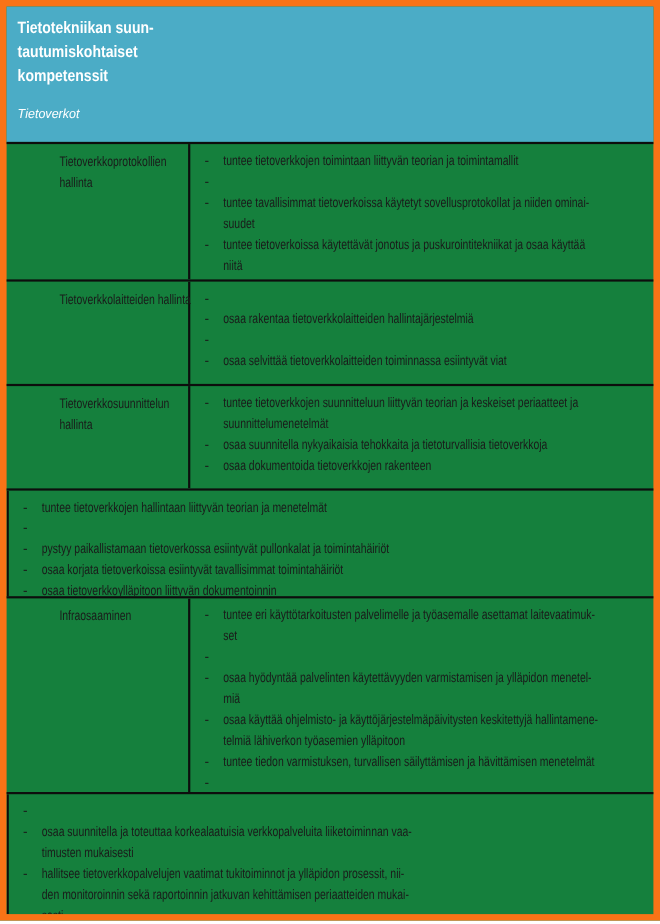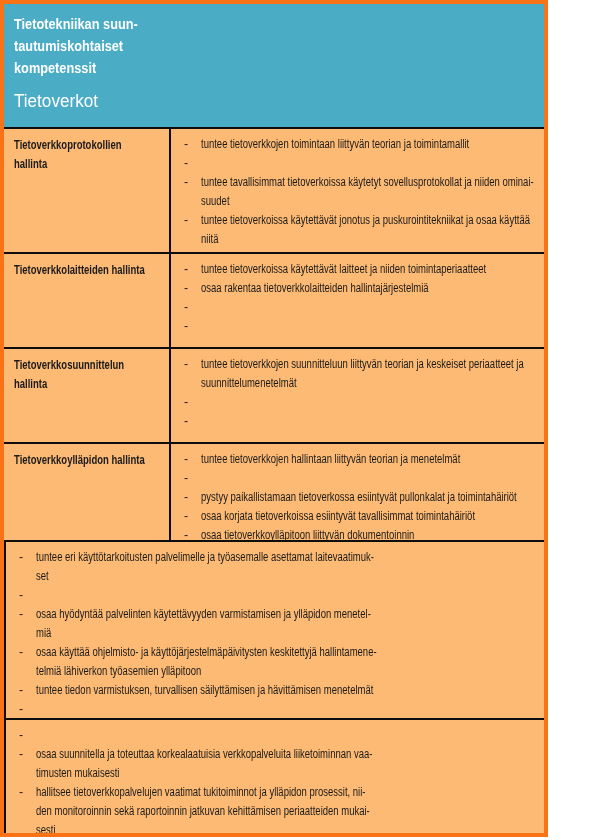--- a/index.html
+++ b/index.html
@@ -4,58 +4,60 @@
 <style>
   html, body {
     margin: 0;
     padding: 0;
     background: #ffffff;
     font-family: "Liberation Sans", "DejaVu Sans", sans-serif;
     width: 600px;
   }
   .comp-table {
     box-sizing: border-box;
-    width: 548px;
+    width: 600px;
     height: 837px;
-    border: 4px solid #f97316;
+    border: 6px solid #f97316;
     display: grid;
     grid-template-rows: 123px 125px 95px 95px 98px 178px 1fr;
-    background: #fdba74;
+    background: #15803d;
   }
   .t-row {
     display: grid;
     grid-template-columns: 165px 1fr;
     overflow: hidden;
   }
   .t-row + .t-row { border-top: 2px solid #0d0d0d; }
   .cell-right { border-left: 2px solid #0d0d0d; }
 
   
   .t-header { background: #4BACC6; color: #ffffff; }
   .t-header .cell-left  { padding: 9px 2px 0 10px; }
   .t-header .cell-right { padding: 9px 2px 0 11px; }
   .hdr-title {
     font-weight: bold;
     font-size: 15px;
     line-height: 22px;
   }
   .hdr-subtitle {
     margin-top: 13px;
-    font-size: 18px;
+    font-style: italic;
+    font-size: 12px;
     line-height: 18px;
   }
 
   
   .cell-left  { padding: 7px 2px 0 10px; }
   .cell-right { padding: 6px 4px 0 0; }
   .competence {
-    font-weight: bold;
+    font-weight: normal;
     font-size: 12.5px;
     line-height: 19px;
     color: #1a1a1a;
+    margin-left: 38px;
   }
   .bullets { display: block; }
   .bullet {
     display: flex;
     align-items: flex-start;
   }
   .dash {
     flex: none;
     width: 17px;
     margin-left: 13px;
@@ -133,62 +135,61 @@
   </div>
 
   <div class="t-row">
     <div class="cell-left">
       <div class="competence"><span class="cx">Tietoverkkolaitteiden hallinta</span></div>
     </div>
     <div class="cell-right">
       <div class="bullets">
         <div class="bullet">
             <span class="dash">-</span>
-            <span class="btext"><span class="cx">tuntee tietoverkoissa käytettävät laitteet ja niiden toimintaperiaatteet</span></span>
           </div>
         <div class="bullet">
             <span class="dash">-</span>
             <span class="btext"><span class="cx">osaa rakentaa tietoverkkolaitteiden hallintajärjestelmiä</span></span>
           </div>
         <div class="bullet">
             <span class="dash">-</span>
           </div>
         <div class="bullet">
             <span class="dash">-</span>
+            <span class="btext"><span class="cx">osaa selvittää tietoverkkolaitteiden toiminnassa esiintyvät viat</span></span>
           </div>
       </div>
     </div>
   </div>
 
   <div class="t-row">
     <div class="cell-left">
       <div class="competence"><span class="cx">Tietoverkkosuunnittelun
 hallinta</span></div>
     </div>
     <div class="cell-right">
       <div class="bullets">
         <div class="bullet">
             <span class="dash">-</span>
             <span class="btext"><span class="cx">tuntee tietoverkkojen suunnitteluun liittyvän teorian ja keskeiset periaatteet ja
 suunnittelumenetelmät</span></span>
           </div>
         <div class="bullet">
             <span class="dash">-</span>
-          </div>
-        <div class="bullet">
-            <span class="dash">-</span>
-          </div>
-      </div>
-    </div>
-  </div>
-
-  <div class="t-row">
-    <div class="cell-left">
-      <div class="competence"><span class="cx">Tietoverkkoylläpidon hallinta</span></div>
-    </div>
+            <span class="btext"><span class="cx">osaa suunnitella nykyaikaisia tehokkaita ja tietoturvallisia tietoverkkoja</span></span>
+          </div>
+        <div class="bullet">
+            <span class="dash">-</span>
+            <span class="btext"><span class="cx">osaa dokumentoida tietoverkkojen rakenteen</span></span>
+          </div>
+      </div>
+    </div>
+  </div>
+
+  <div class="t-row">
     <div class="cell-right">
       <div class="bullets">
         <div class="bullet">
             <span class="dash">-</span>
             <span class="btext"><span class="cx">tuntee tietoverkkojen hallintaan liittyvän teorian ja menetelmät</span></span>
           </div>
         <div class="bullet">
             <span class="dash">-</span>
           </div>
         <div class="bullet">
@@ -201,20 +202,23 @@
           </div>
         <div class="bullet">
             <span class="dash">-</span>
             <span class="btext"><span class="cx">osaa tietoverkkoylläpitoon liittyvän dokumentoinnin</span></span>
           </div>
       </div>
     </div>
   </div>
 
   <div class="t-row">
+    <div class="cell-left">
+      <div class="competence"><span class="cx">Infraosaaminen</span></div>
+    </div>
     <div class="cell-right">
       <div class="bullets">
         <div class="bullet">
             <span class="dash">-</span>
             <span class="btext"><span class="cx">tuntee eri käyttötarkoitusten palvelimelle ja työasemalle asettamat laitevaatimuk-
 set</span></span>
           </div>
         <div class="bullet">
             <span class="dash">-</span>
           </div>

